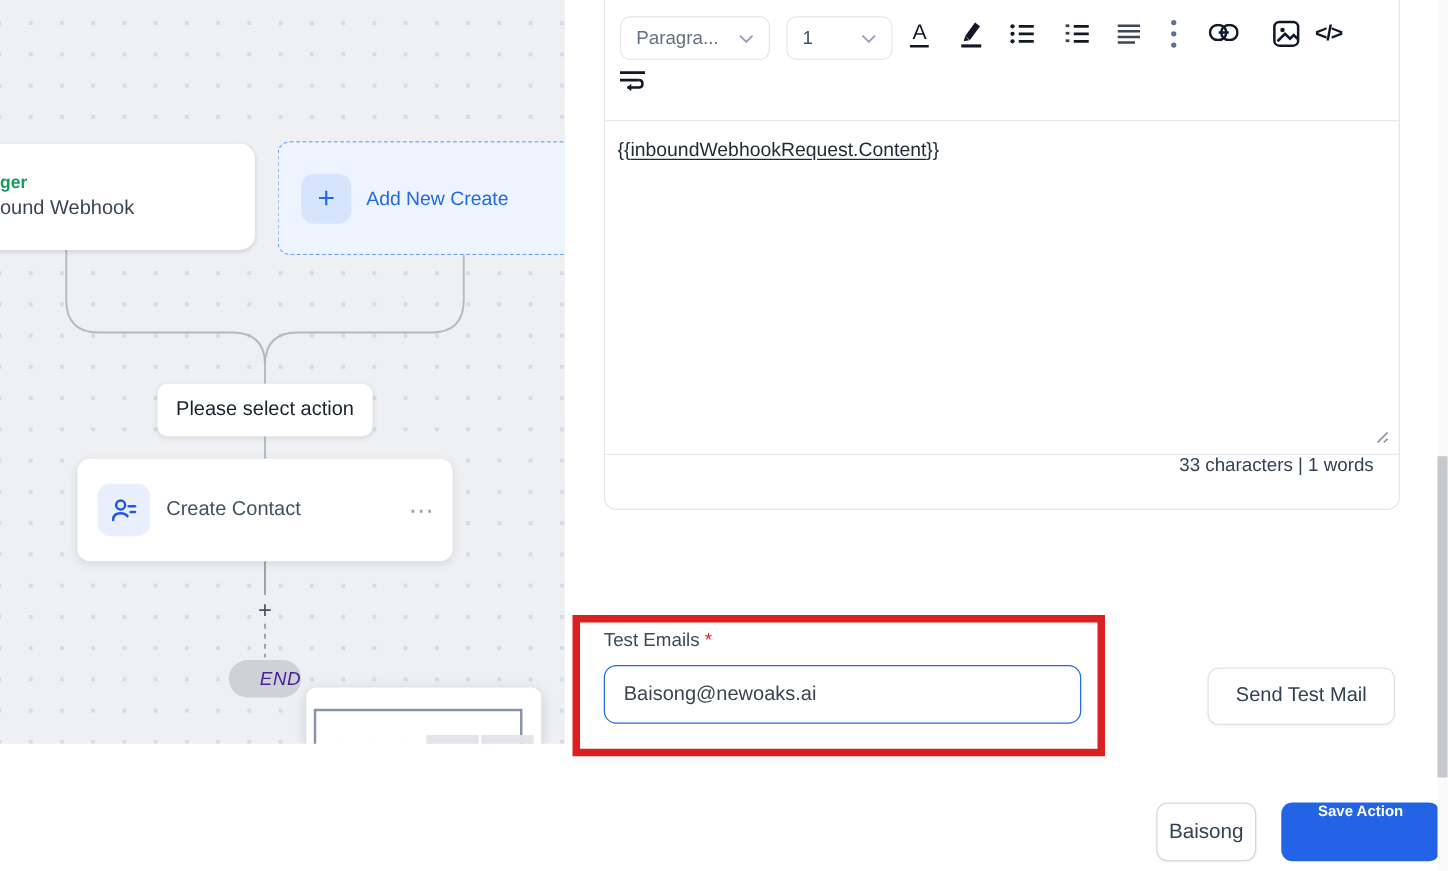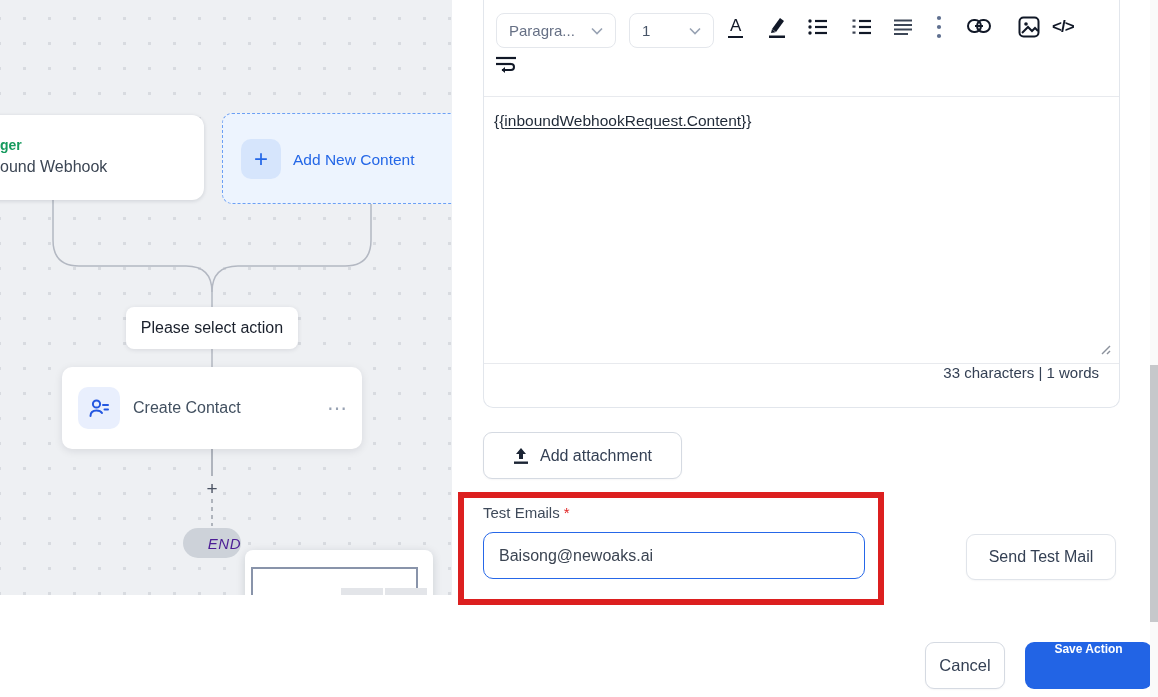--- a/index.html
+++ b/index.html
@@ -112,21 +112,21 @@
     <path d="M212,499 V526" fill="none" stroke="#9aa0ab" stroke-width="1.5" stroke-dasharray="4 4"></path>
   </svg>
 
   <div class="abs node-card trigger-card">
     <div class="trigger-tag">ger</div>
     <div class="trigger-title">ound Webhook</div>
   </div>
 
   <div class="abs add-trigger">
     <div class="abs plus-tile">+</div>
-    <div class="abs add-trigger-label">Add New Content</div>
+    <div class="abs add-trigger-label">Add New Create</div>
   </div>
 
   <div class="abs select-action">
     <span>Please select action</span>
   </div>
 
   <div class="abs action-node">
     <div class="abs action-icon-tile">
       <svg width="24" height="24" viewBox="0 0 24 24">
         <circle cx="9.5" cy="8" r="3.6" fill="none" stroke="#2457e0" stroke-width="2"></circle>
@@ -263,42 +263,35 @@
         <line x1="4" y1="12" x2="12" y2="4" stroke="#8b919c" stroke-width="1.4"></line>
         <line x1="9" y1="12" x2="12" y2="9" stroke="#8b919c" stroke-width="1.4"></line>
       </svg>
     </div>
 
     <div class="abs editor-footer">
       <span>33 characters | 1 words</span>
     </div>
   </div>
 
-  <button class="abs btn-light attach-btn">
-    <svg width="16" height="18" viewBox="0 0 16 18">
-      <path d="M8 1 L13 7 L10 7 L10 12 L6 12 L6 7 L3 7 Z" fill="#1b2434"></path>
-      <rect x="1" y="14.5" width="14" height="2.4" fill="#1b2434"></rect>
-    </svg>
-    <span>Add attachment</span>
-  </button>
 
   <div class="abs field-label">
     <span>Test Emails</span>
     <span class="req">*</span>
   </div>
   <input class="abs email-input" type="text" value="Baisong@newoaks.ai" style="">
 
   <button class="abs btn-light send-test-btn">
     <span>Send Test Mail</span>
   </button>
 
   <div class="abs annotation-box"></div>
 
   <button class="abs btn-light cancel-btn">
-    <span>Cancel</span>
+    <span>Baisong</span>
   </button>
   <button class="abs save-btn">
     <span>Save Action</span>
   </button>
 </div>
 
 <div class="abs scroll-track">
   <div class="abs scroll-thumb"></div>
 </div>
 

